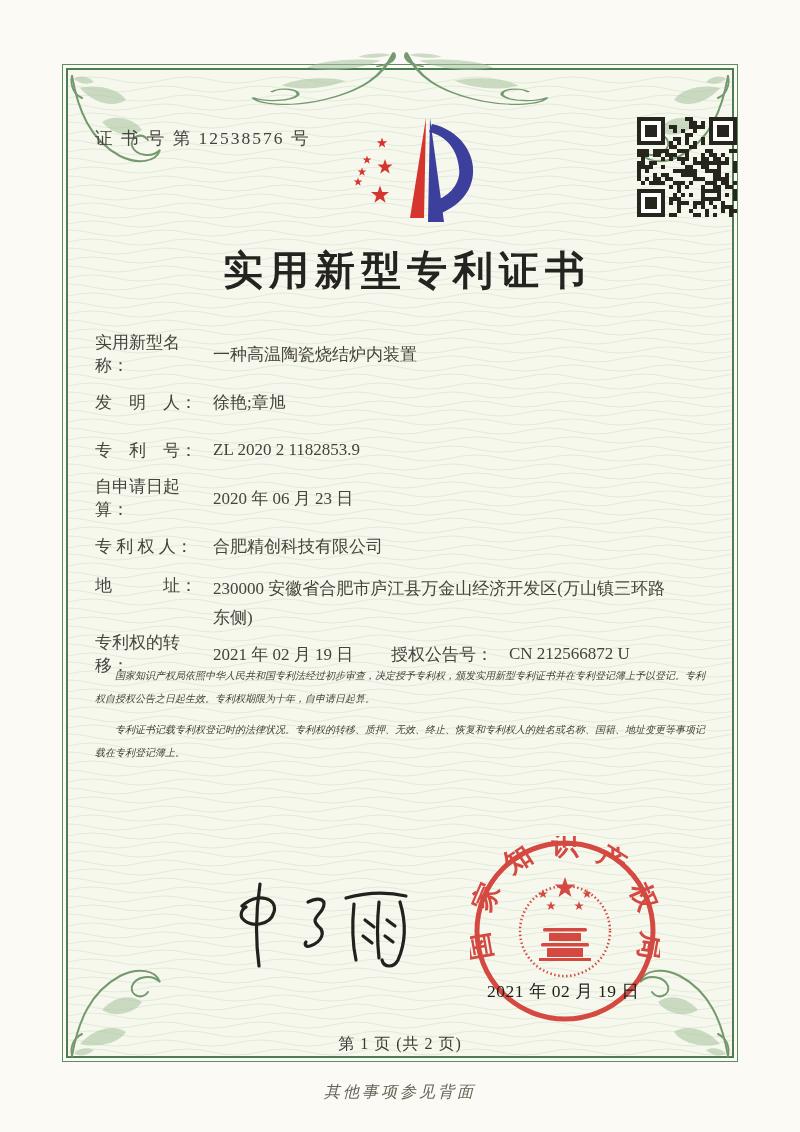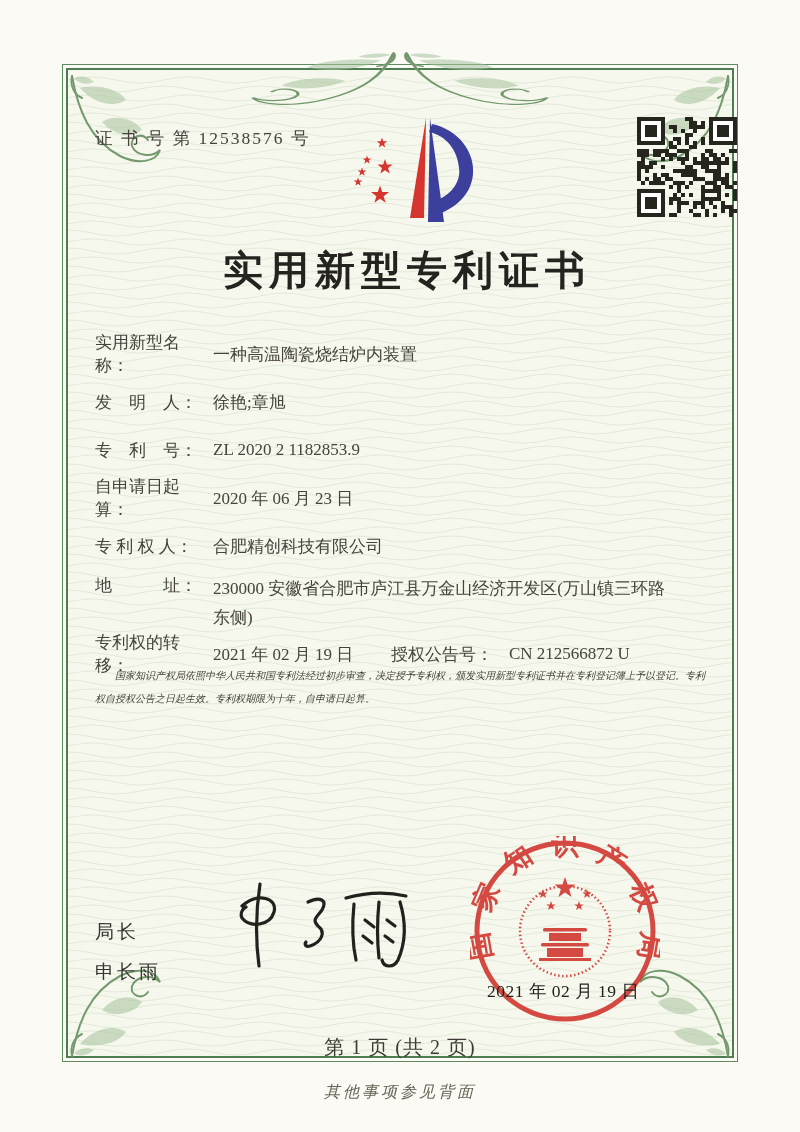--- a/index.html
+++ b/index.html
@@ -38,21 +38,21 @@
   .paras{position:absolute;left:95px;top:664px;width:612px;font-size:10px;line-height:23px;color:#45423a;font-style:italic;}
   .paras p{margin:0;text-indent:2em;}
   .paras p + p{margin-top:8px;}
   .officer{position:absolute;left:95px;top:912px;font-size:19px;color:#33322c;letter-spacing:3px;line-height:40px;}
   #signature{position:absolute;left:222px;top:876px;}
   #seal{position:absolute;left:470px;top:836px;opacity:.92;}
   .seal-ring{font-size:27px;font-weight:700;fill:#d23b34;}
   .seal-date{position:absolute;left:487px;top:979px;font-size:17.5px;color:#1f1e1a;letter-spacing:.5px;z-index:5;}
   #qr{position:absolute;left:637px;top:117px;}
   #logo{position:absolute;left:335px;top:110px;}
-  .page-info{position:absolute;left:0;top:1034px;width:800px;text-align:center;font-size:20px;letter-spacing:1px;color:#3c3a33;}
+  .page-info{position:absolute;left:0;top:1034px;width:800px;text-align:center;font-size:16px;letter-spacing:1px;color:#3c3a33;}
   .back-note{position:absolute;left:0;top:1082px;width:800px;text-align:center;font-size:16px;letter-spacing:3px;color:#666455;font-style:italic;}
 </style>
 </head>
 <body>
 
 <div class="page">
 
   <svg id="waves" width="664" height="986" viewBox="0 0 664 986">
       <rect width="664" height="986" fill="#f6f8ee"></rect>
       <path d="M0 10 q 24 -6 48 0 t 48 0 t 48 0 t 48 0 t 48 0 t 48 0 t 48 0 t 48 0 t 48 0 t 48 0 t 48 0 t 48 0 t 48 0 t 48 0 t 48 0" fill="none" stroke="#e3ebd8" stroke-width="1"></path>
@@ -450,26 +450,23 @@
       <div class="row grant">
         <span class="lab">专利权的转移：</span>
         <span class="val val1">2021 年 02 月 19 日</span>
         <span class="lab">授权公告号：</span>
         <span class="val">CN 212566872 U</span>
       </div>
     </div>
 
     <div class="paras">
       <p>国家知识产权局依照中华人民共和国专利法经过初步审查，决定授予专利权，颁发实用新型专利证书并在专利登记簿上予以登记。专利权自授权公告之日起生效。专利权期限为十年，自申请日起算。</p>
+      <p>专利证书记载专利权登记时的法律状况。专利权的转移、质押、无效、终止、恢复和专利权人的姓名或名称、国籍、地址变更等事项记载在专利登记簿上。</p>
     </div>
 
-    <div class="officer">
-      <div>局长</div>
-      <div>申长雨</div>
-    </div>
 
     <svg id="signature" width="200" height="100" viewBox="0 0 200 100">
       <g fill="none" stroke="#22211d" stroke-width="3.2" stroke-linecap="round">
         <path d="M38,8 C34,34 33,60 37,90"></path>
         <path d="M20,30 C36,16 56,22 52,36 C48,50 28,52 20,42 C18,38 20,33 24,31"></path>
         <path d="M86,26 C98,20 106,24 100,34 C94,42 90,44 96,50 C104,56 100,66 88,70 C84,71 82,69 84,66"></path>
         <path d="M124,22 C146,16 166,16 184,20"></path>
         <path d="M132,28 C130,48 130,66 134,84"></path>
         <path d="M157,26 C155,46 155,64 157,82"></path>
         <path d="M178,26 C184,46 184,66 176,84 C172,92 162,92 160,84"></path>

